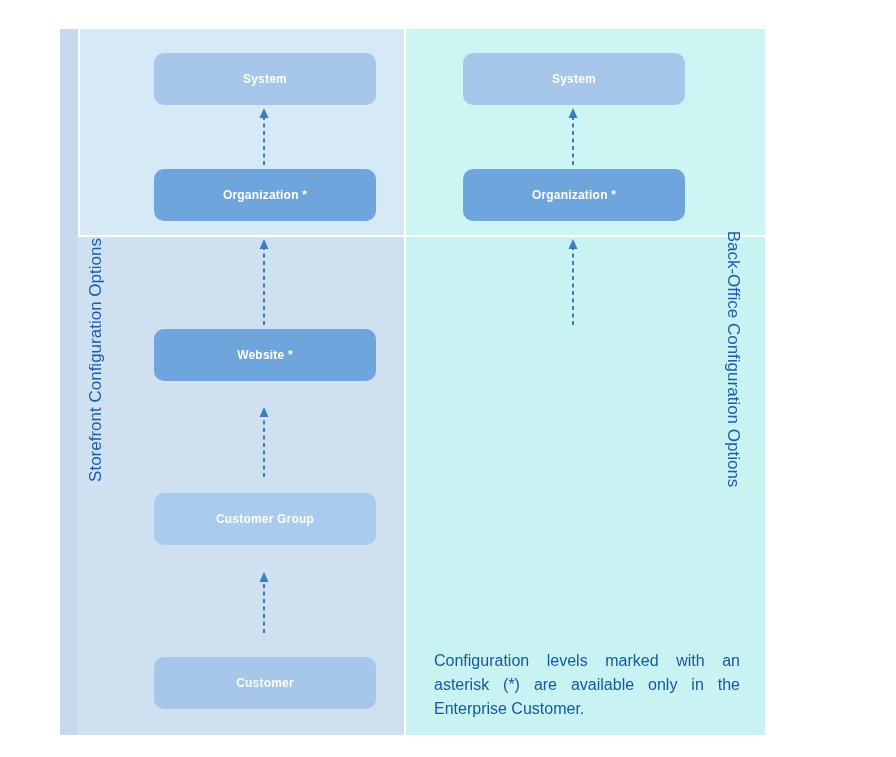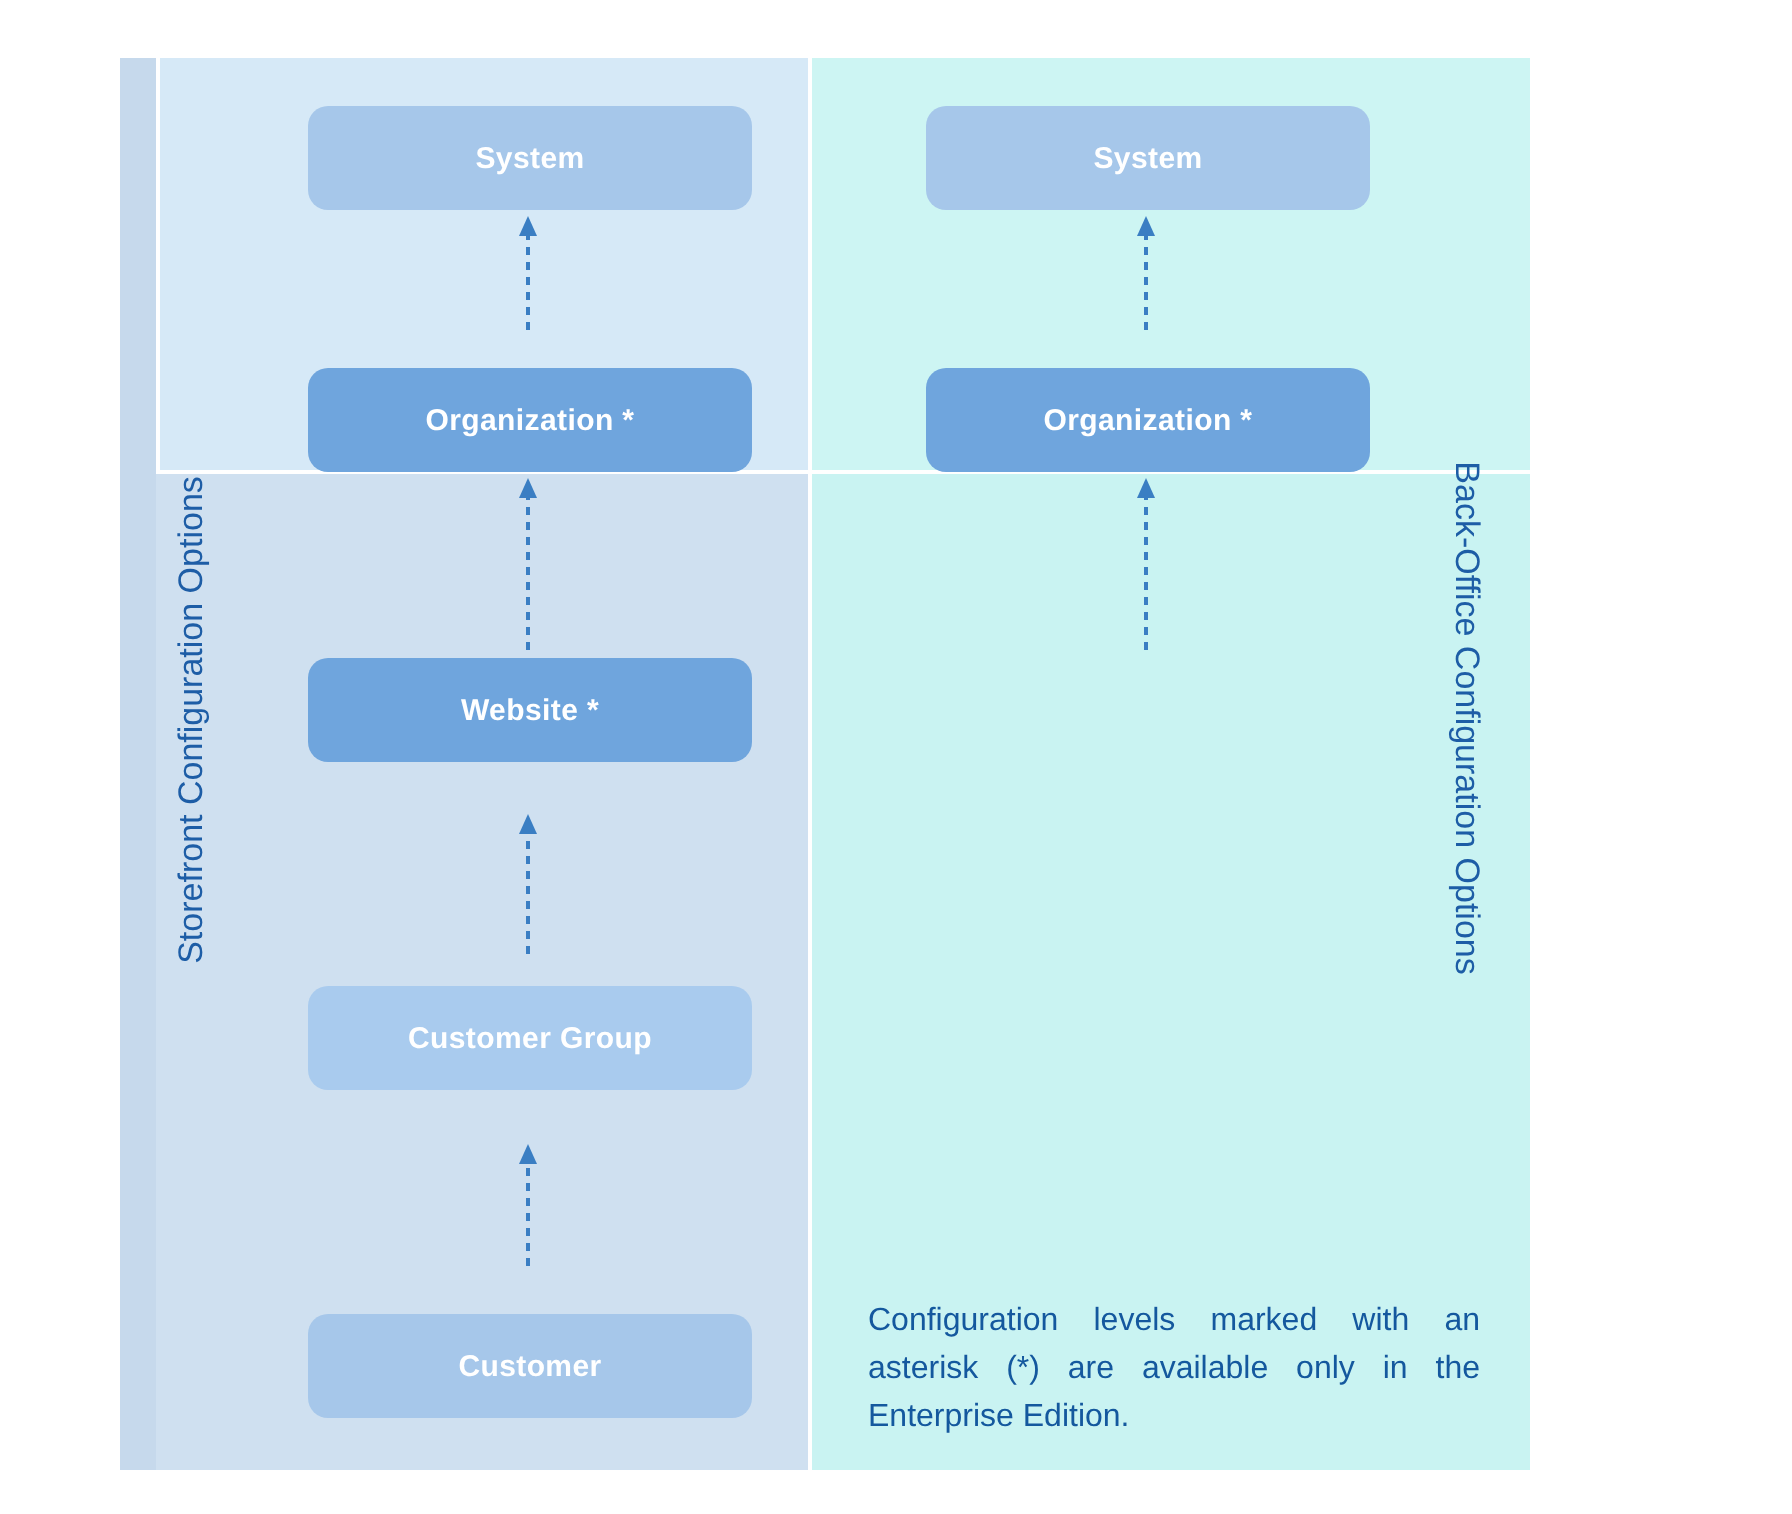--- a/index.html
+++ b/index.html
@@ -12,29 +12,29 @@
   .strip{position:absolute;left:60px;top:29px;width:18px;height:706px;background:#c6d9ec;}
   .band-tl{position:absolute;left:80px;top:29px;width:324px;height:206px;background:#d6e9f7;}
   .band-tr{position:absolute;left:406px;top:29px;width:359px;height:206px;background:#cdf5f3;}
   .panel-bl{position:absolute;left:78px;top:237px;width:326px;height:498px;background:#cfe0f0;}
   .panel-br{position:absolute;left:406px;top:237px;width:359px;height:498px;background:#c9f3f2;}
 
   
   .node{
     position:absolute;width:222px;height:52px;border-radius:10px;
     display:flex;align-items:center;justify-content:center;
-    color:#ffffff;font-weight:bold;font-size:15px;letter-spacing:.2px;
+    color:#ffffff;font-weight:bold;font-size:12px;letter-spacing:.2px;
   }
   .shade-light{background:#a6c7ea;}
   .shade-light2{background:#a9cbee;}
   .shade-medium{background:#6fa5dd;}
   .col-left{left:154px;}
   .col-right{left:463px;}
   .row-system{top:53px;}
-  .row-org{top:184px;}
+  .row-org{top:169px;}
   .row-website{top:329px;}
   .row-user{top:329px;}
   .row-cgroup{top:493px;}
   .row-customer{top:657px;text-align:right;}
 
   
   .vlabel{
     position:absolute;white-space:nowrap;color:#1d5da6;font-size:17px;
   }
   .vlabel-left{left:96px;top:360px;transform:translate(-50%,-50%) rotate(-90deg);}
@@ -108,15 +108,15 @@
     <span>Customer</span>
   </div>
 
   <div class="node col-right row-system shade-light">
     <span>System</span>
   </div>
   <div class="node col-right row-org shade-medium">
     <span>Organization *</span>
   </div>
 
-  <div class="note">Configuration levels marked with an asterisk (*) are available only in the Enterprise Edition.</div>
+  <div class="note">Configuration levels marked with an asterisk (*) are available only in the Enterprise Customer.</div>
 
 </div>
 
 </body></html>

